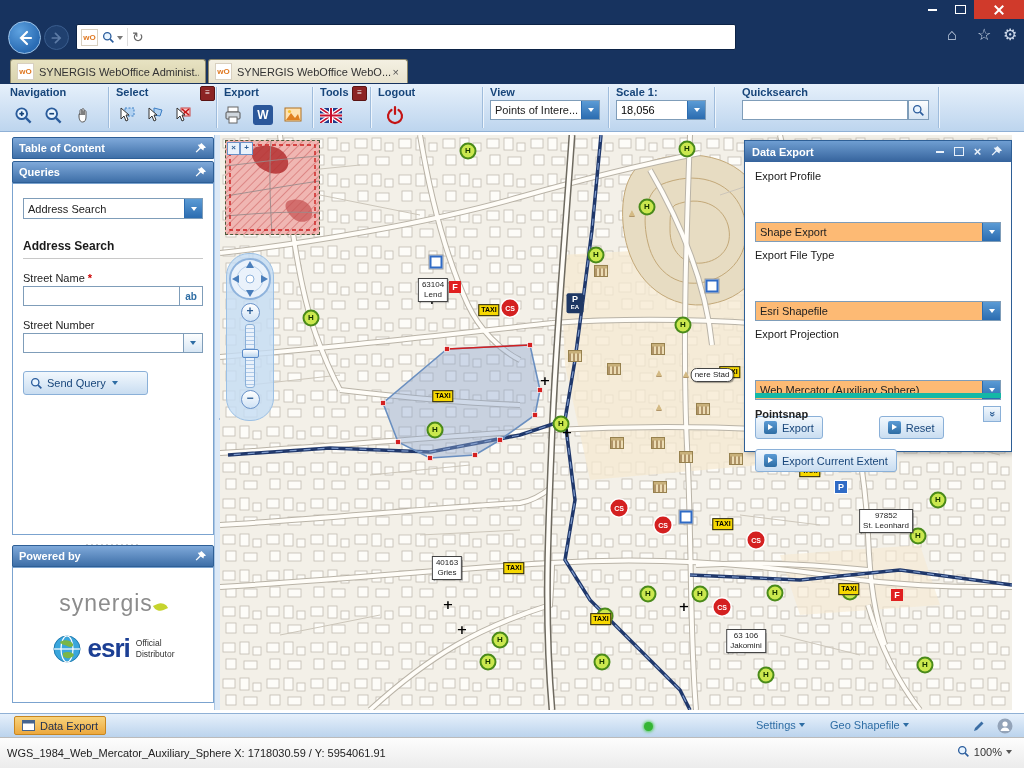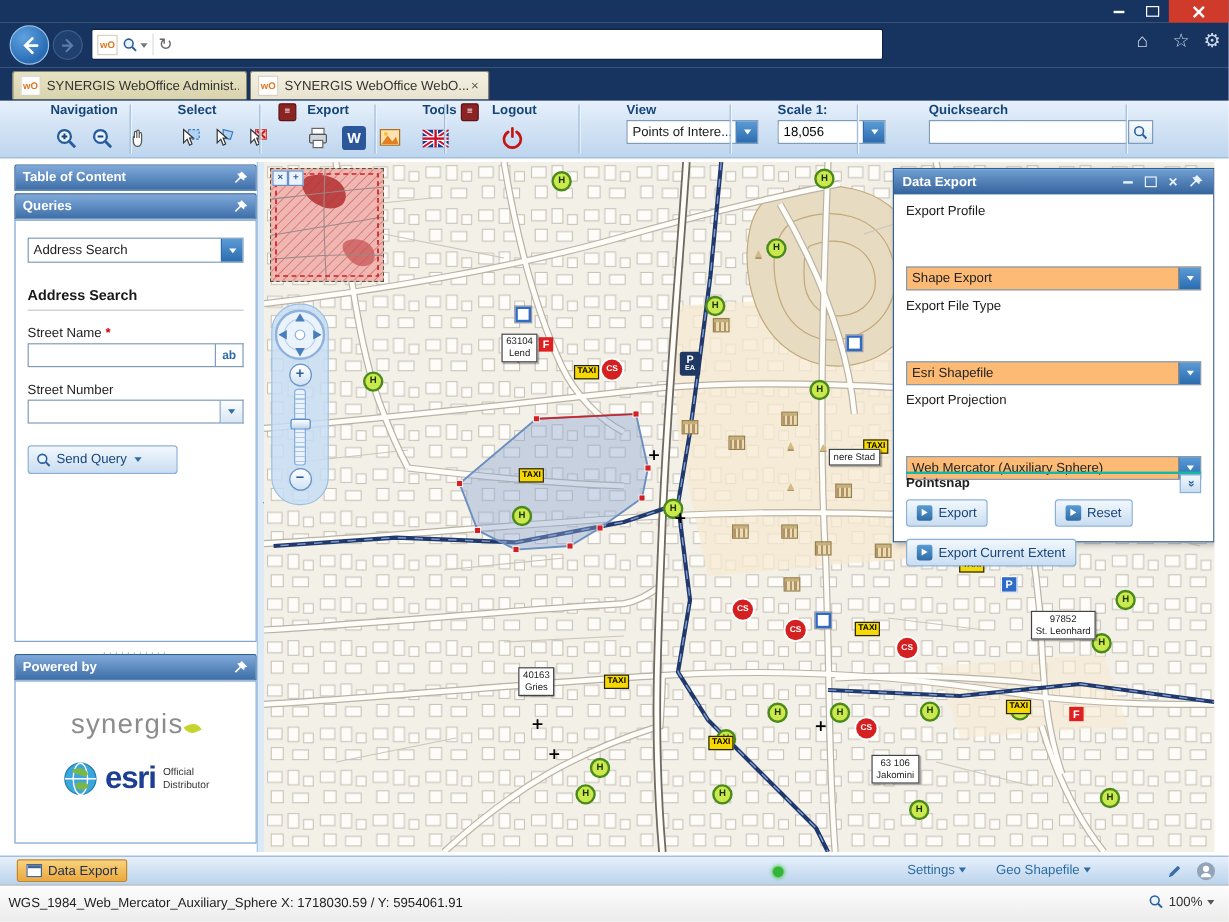--- a/index.html
+++ b/index.html
@@ -37,21 +37,21 @@
   .tab{position:absolute;top:3px;height:24px;border:1px solid #8d886c;border-bottom:none;border-radius:3px 3px 0 0;
      display:flex;align-items:center;padding:0 6px;box-sizing:border-box;cursor:pointer;}
   #tab-1{left:10px;width:196px;background:linear-gradient(#e7e2c2,#d9d3ad);}
   #tab-2{left:208px;width:200px;background:linear-gradient(#f4f0e2,#e8e3cf);}
   .tab-label{margin-left:5px;color:#333;white-space:nowrap;overflow:hidden;}
   .tab-close{margin-left:auto;color:#555;font-size:11px;padding:0 2px;cursor:pointer;}
 
   
   #toolbar{left:0;top:84px;width:1024px;height:47px;background:linear-gradient(#e6f0fb,#bdd5ee);
      border-bottom:1px solid #8fb0d5;}
-  .tgroup{position:absolute;top:0;height:47px;margin-left:32px;}
+  .tgroup{position:absolute;top:0;height:47px;}
   .tg-label{position:absolute;left:4px;top:2px;font-weight:bold;color:#17457a;}
   .tsep{position:absolute;top:3px;width:1px;height:41px;background:#9fbcdc;box-shadow:1px 0 0 #eef5fc;}
   .ticon{position:absolute;top:18px;width:24px;height:24px;display:flex;align-items:center;justify-content:center;
      border:1px solid transparent;border-radius:2px;cursor:pointer;}
   .mini-red{position:absolute;top:2px;width:13px;height:13px;background:#8c2424;border:1px solid #5a1414;
      color:#fff;font-size:8px;line-height:11px;text-align:center;border-radius:2px;cursor:pointer;}
   .wordic{width:20px;height:20px;border-radius:3px;background:#2b579a;color:#fff;font-weight:bold;
      font-size:12px;display:flex;align-items:center;justify-content:center;}
   .helpic{width:20px;height:20px;border-radius:50%;background:linear-gradient(#6aa6dc,#2e6da4);border:1px solid #235a8c;
      color:#fff;font-weight:bold;font-size:12px;display:flex;align-items:center;justify-content:center;cursor:pointer;}
@@ -151,21 +151,21 @@
   .ep-label{margin:7px 0 2px 0;color:#1a1a1a;}
   .ep-select{position:relative;height:20px;background:#fdba74;border:1px solid #7f9db9;display:flex;align-items:center;box-sizing:border-box;cursor:pointer;margin-top:40px;}
   .ep-select .txt{flex:1;padding:0 4px;white-space:nowrap;overflow:hidden;}
   #ep-btnrow{margin-top:16px;display:flex;align-items:center;}
   .ep-btn{height:23px;background:linear-gradient(#f2f8fd,#c9ddf1);border:1px solid #8ab0d8;border-radius:3px;
      display:inline-flex;align-items:center;padding:0 8px;gap:5px;color:#17457a;cursor:pointer;box-sizing:border-box;}
   .ep-bic{width:13px;height:13px;background:linear-gradient(#5b9bd5,#2e6da4);border-radius:2px;position:relative;}
   .ep-bic::after{content:"";position:absolute;left:4px;top:3px;width:0;height:0;border:3.5px solid transparent;border-left:5px solid #fff;}
   #ep-reset{margin-left:56px;}
   #ep-extent{margin-top:10px;}
-  #pointsnap{position:absolute;left:10px;right:10px;top:252px;border-top:2px solid #14b8a6;
+  #pointsnap{position:absolute;left:10px;right:10px;top:252px;border-top:5px solid #14b8a6;padding-top:8px;
      display:flex;align-items:center;}
   #pointsnap .chev{margin-left:auto;width:16px;height:14px;border:1px solid #8ab0d8;background:linear-gradient(#f2f8fd,#c9ddf1);
      color:#2e5f96;font-weight:bold;text-align:center;line-height:12px;cursor:pointer;}
   #pointsnap .chev i{display:inline-block;transform:rotate(90deg);font-style:normal;font-size:10px;}
 
   
   #bottombar{left:0;top:713px;width:1024px;height:24px;background:linear-gradient(#e6f0fb,#b9d2ec);border-top:1px solid #8fb0d5;}
   #task-tab{position:absolute;left:14px;top:2px;height:19px;background:linear-gradient(#f8d37c,#eca83e);
      border:1px solid #c8861f;border-radius:2px;display:flex;align-items:center;padding:0 7px;gap:5px;
      color:#203050;cursor:pointer;box-sizing:border-box;}
@@ -656,21 +656,21 @@
         <div>Gries</div>
       </div>
       <div class="mk lblbox" style="left: 526px; top: 506px;">
         <div>63 106</div>
         <div>Jakomini</div>
       </div>
       <div class="mk lblbox" style="left: 666px; top: 386px;">
         <div>97852</div>
         <div>St. Leonhard</div>
       </div>
-      <div class="mk lblbox" style="left: 492px; top: 246px;">
+      <div class="mk lblbox" style="left: 492px; top: 240px; border-radius: 6px;">
         <div>nere Stad</div>
       </div>
     </div>
 
   <div id="overview">
     <span class="ov-ic" style="left:1px;top:1px;">×</span>
     <span class="ov-ic" style="left:14px;top:1px;">+</span>
     <svg width="93" height="93">
       <rect width="93" height="93" fill="#f0b6b2"></rect>
       <rect width="93" height="93" fill="url(#hatch)" opacity="0.7"></rect>

